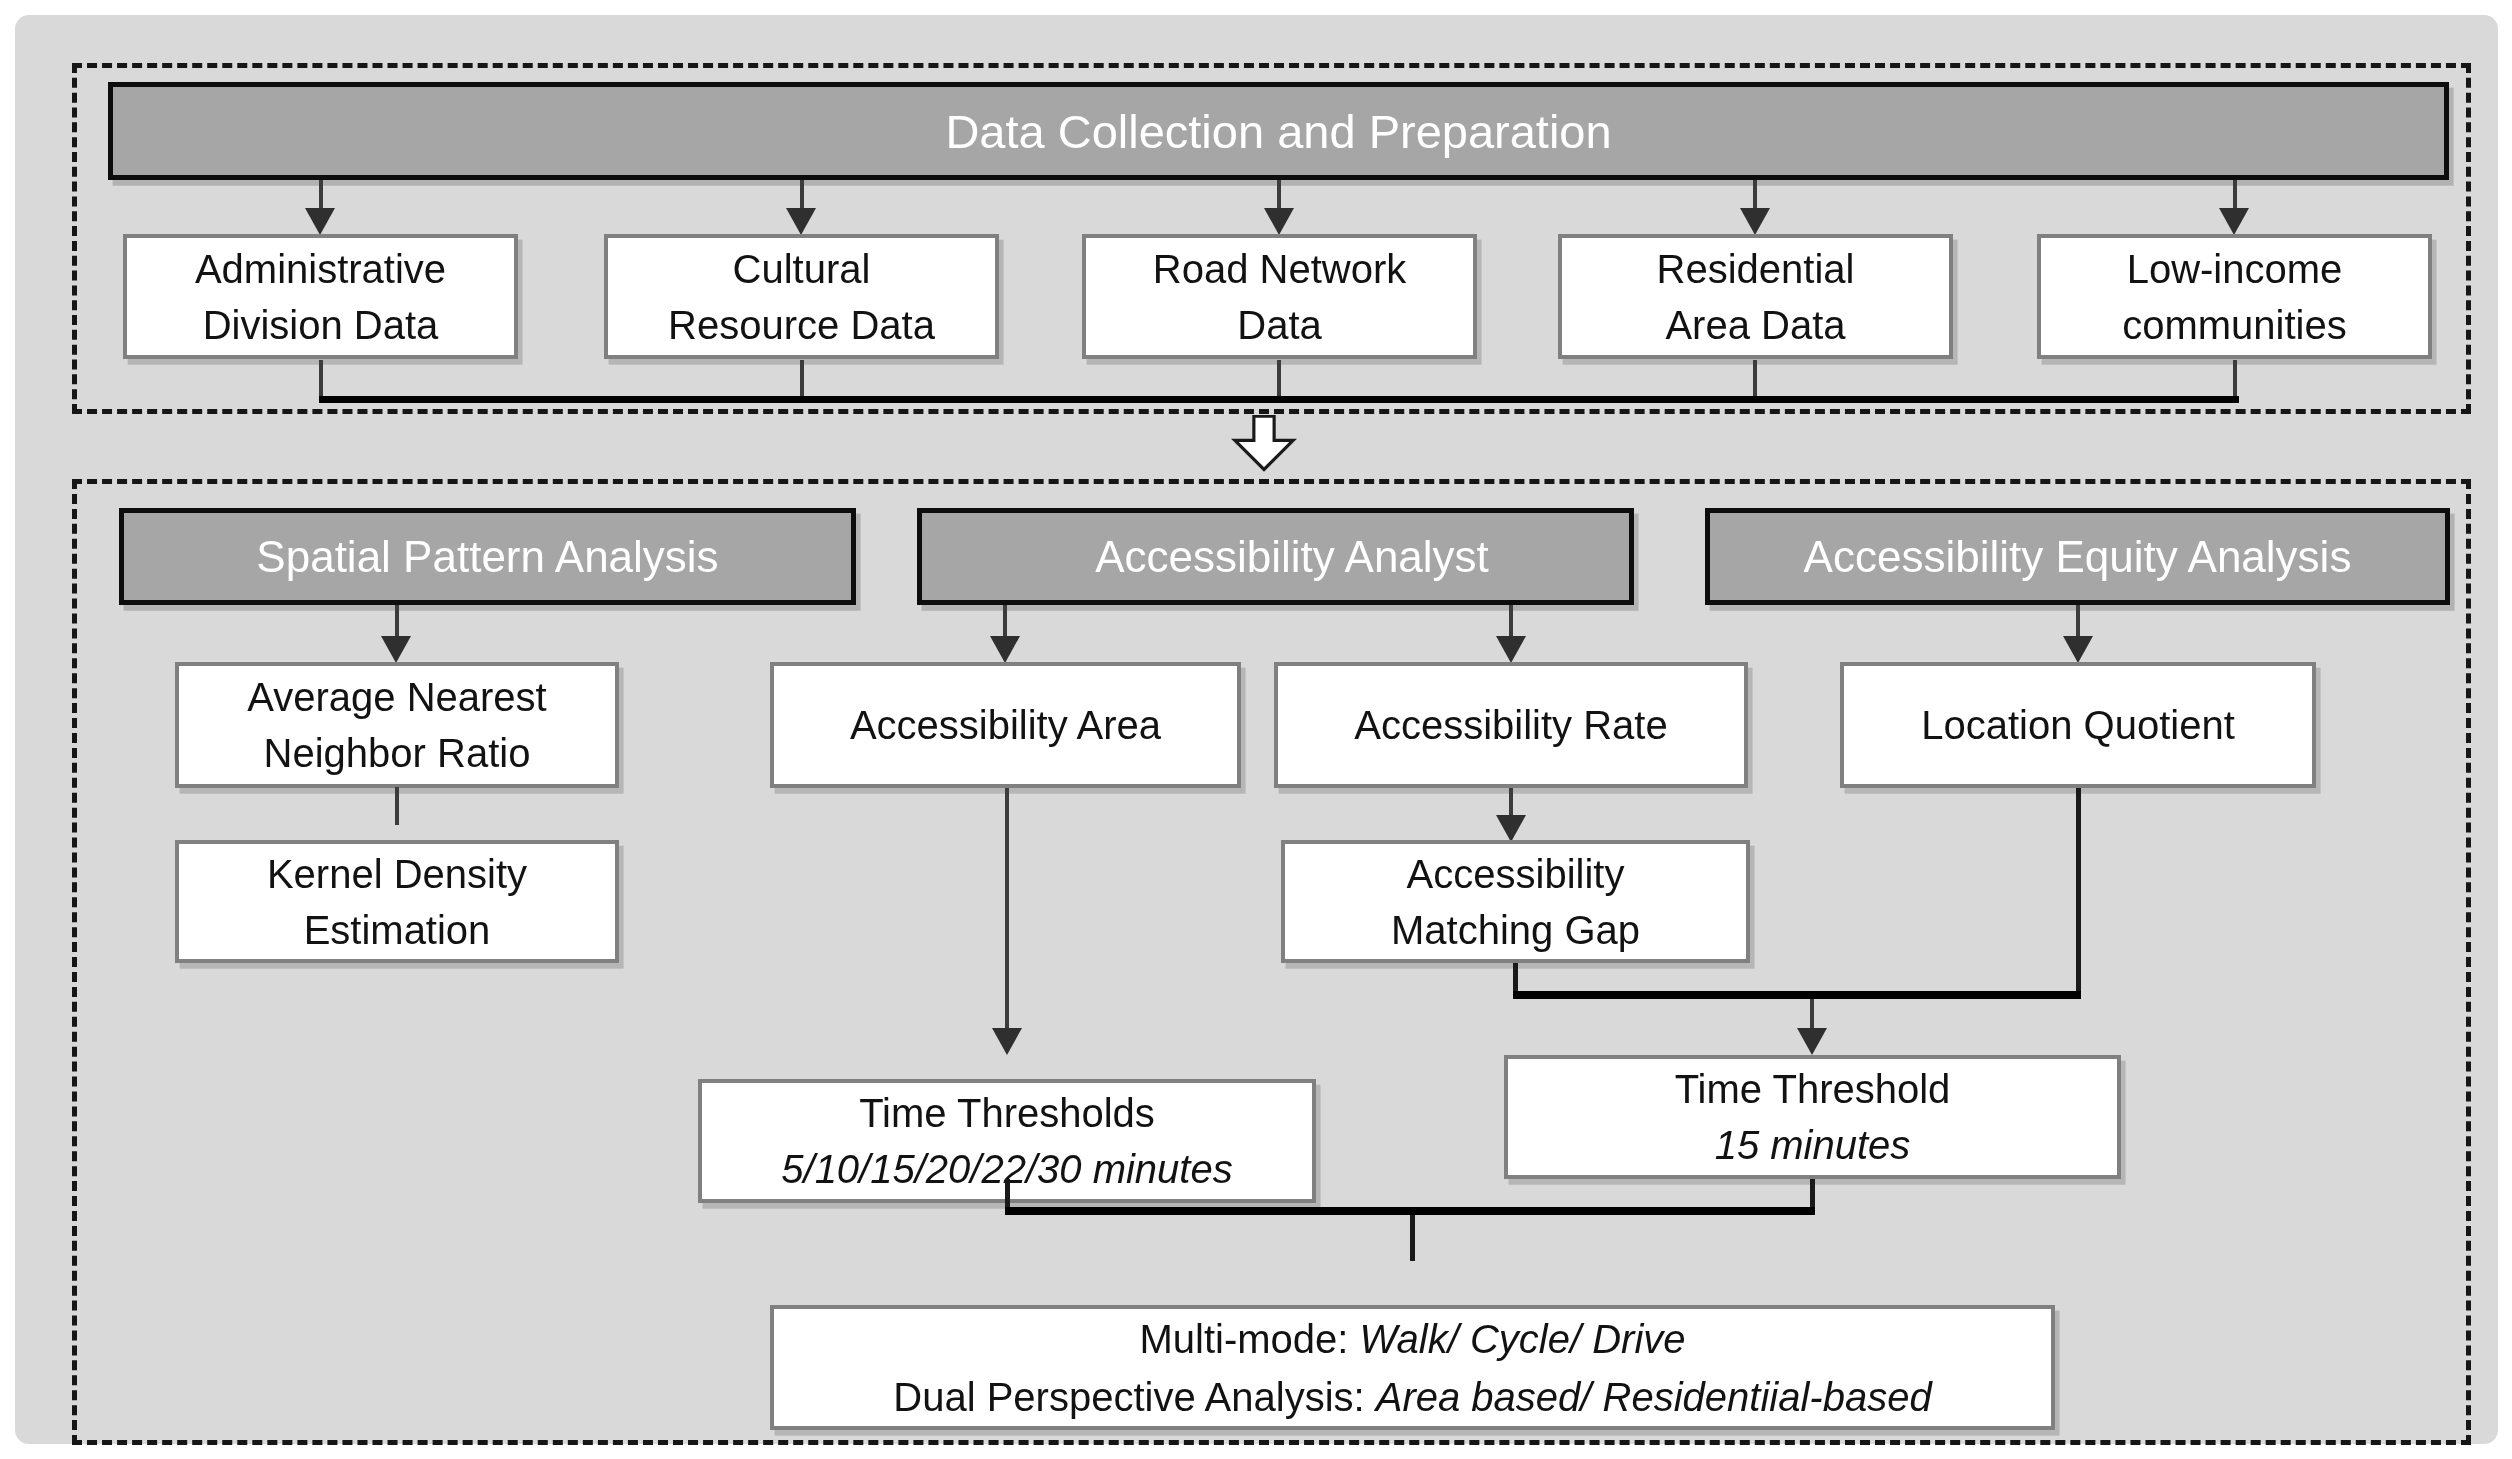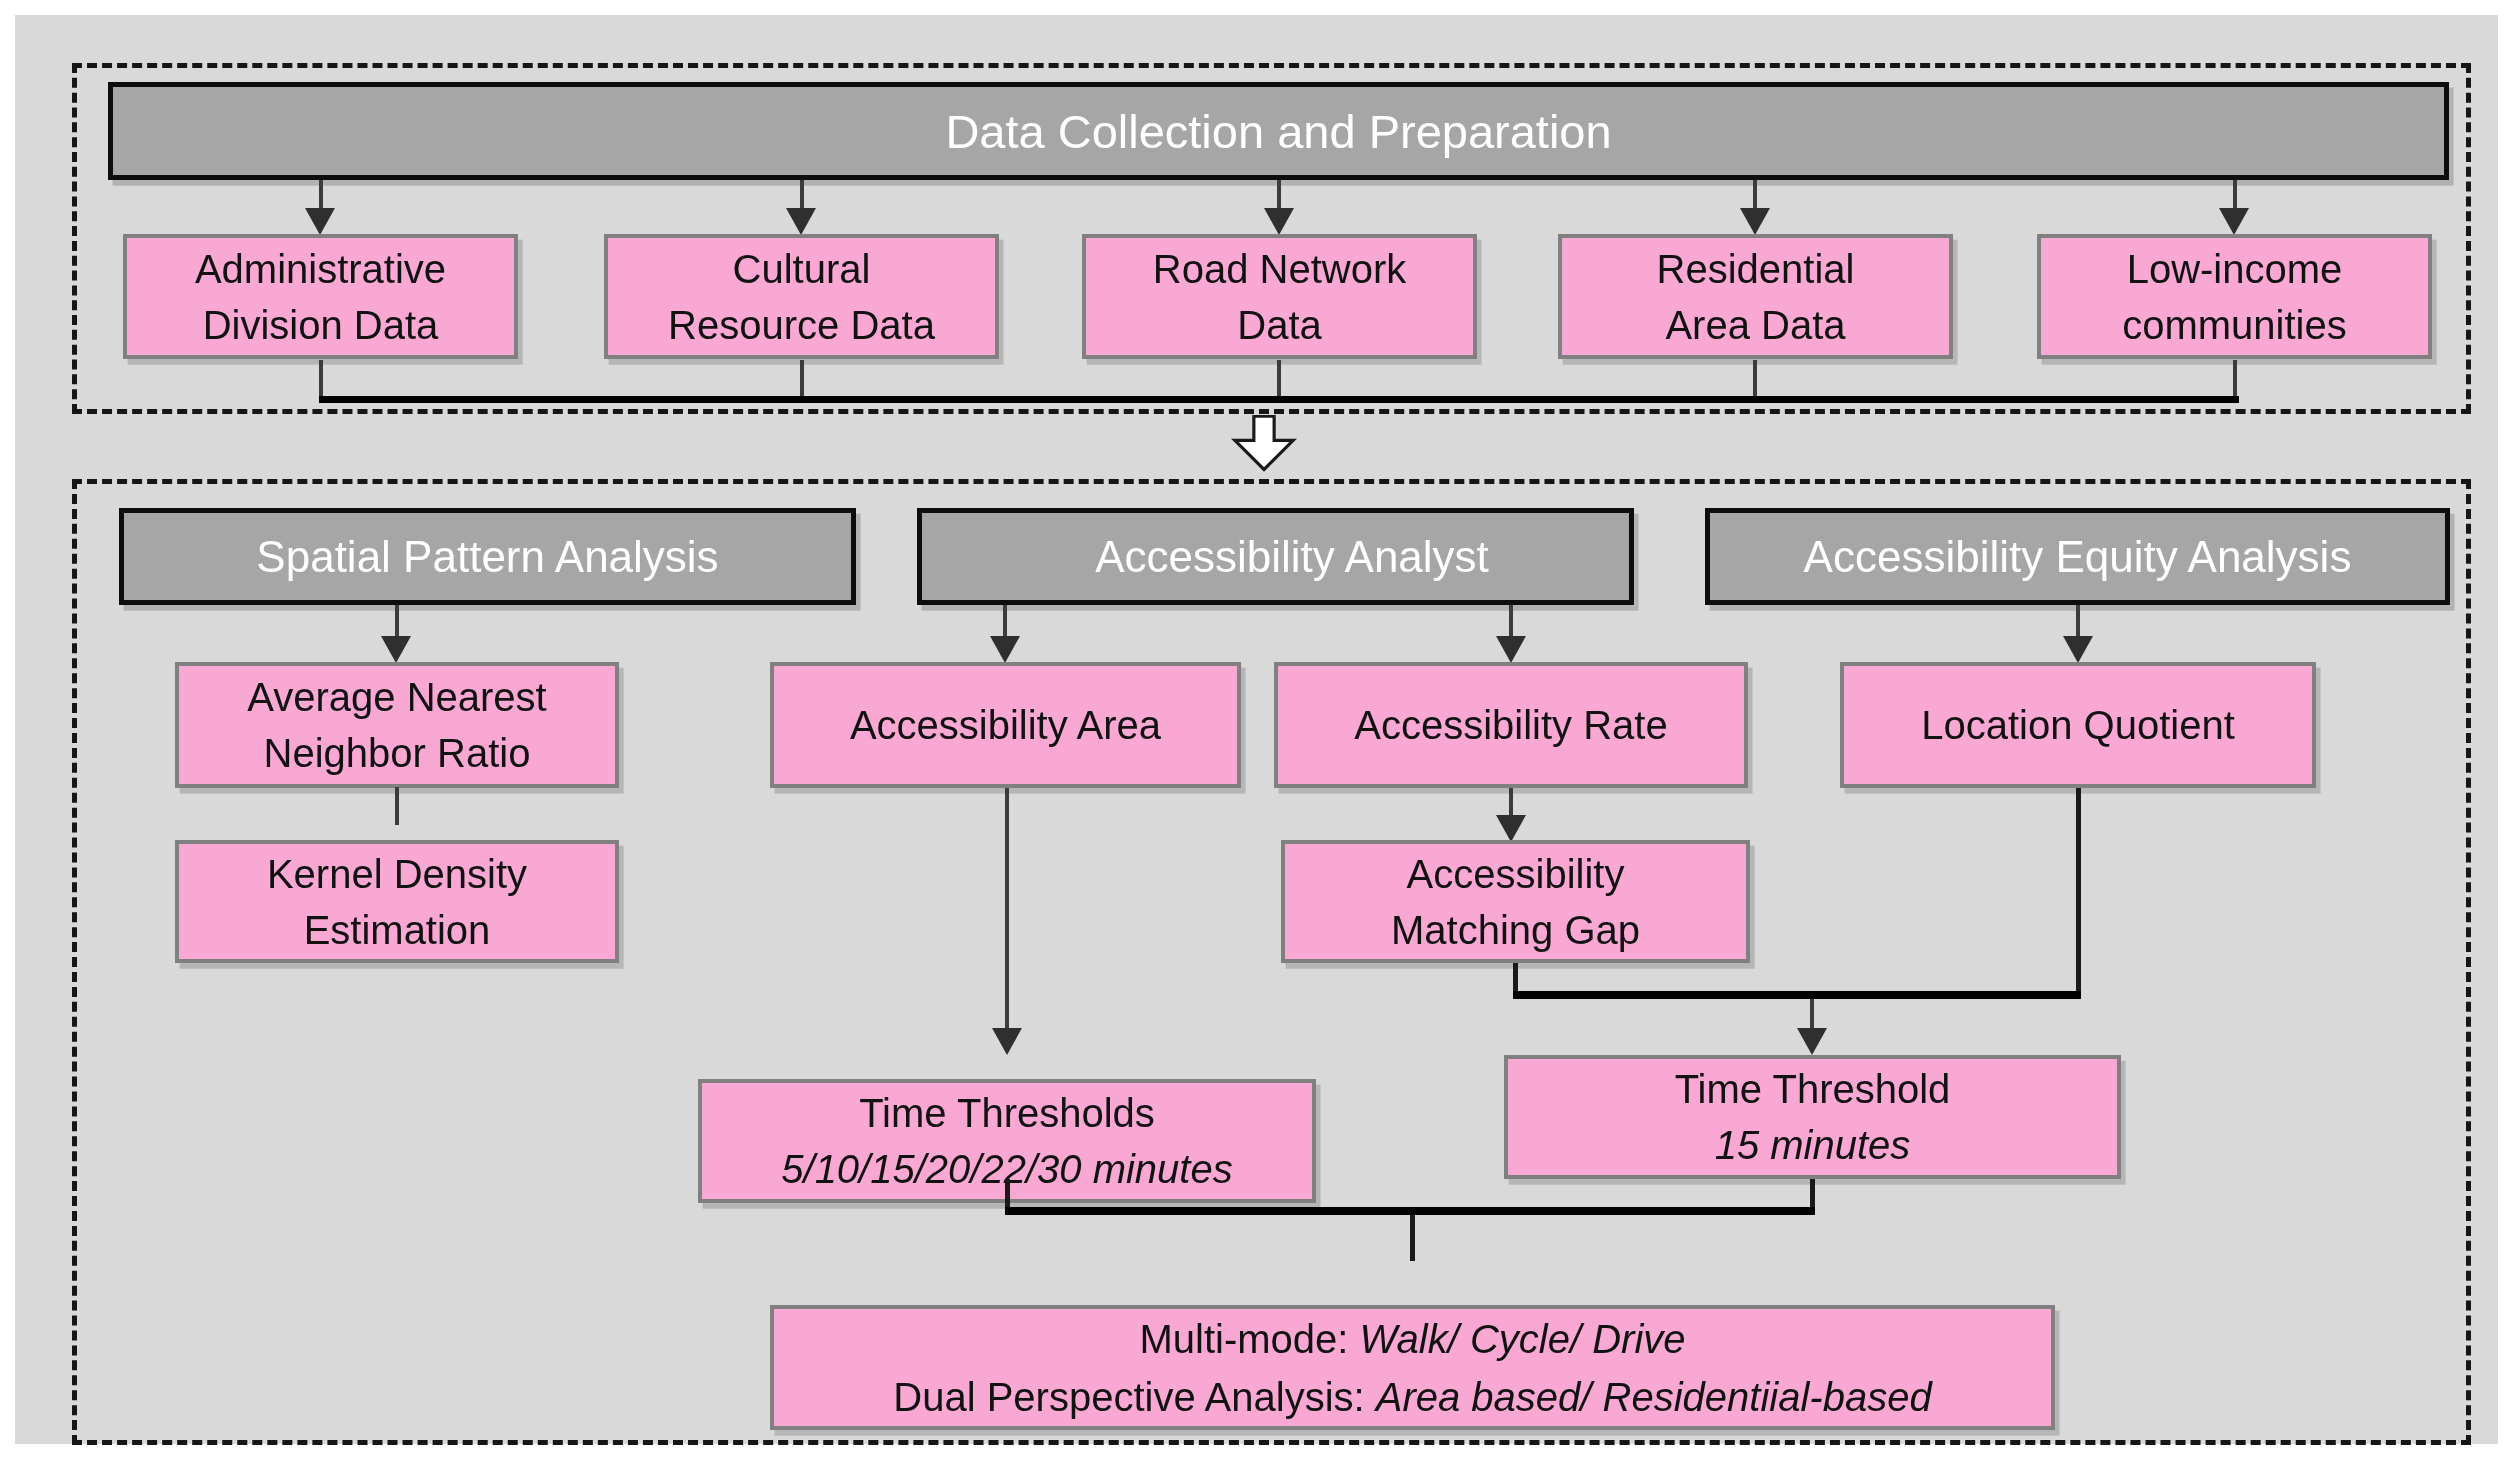--- a/index.html
+++ b/index.html
@@ -1,26 +1,26 @@
 <!DOCTYPE html>
 <html style="font-size:9px"><head>
 <meta charset="utf-8">
 <style>
   html,body{margin:0;padding:0;background:#ffffff;}
   #stage{position:relative;width:2512px;height:1459px;background:#ffffff;
          font-family:"Liberation Sans","DejaVu Sans",sans-serif;overflow:hidden;}
   #panel{position:absolute;left:15px;top:15px;width:2483px;height:1429px;
-         background:#d9d9d9;border-radius:0;}
+         background:#d9d9d9;border-radius:14px;}
   .dashed{position:absolute;border:5.7px dashed #161616;box-sizing:border-box;}
   .hdr{position:absolute;box-sizing:border-box;background:#a6a6a6;border:5.7px solid #0d0d0d;
        color:#ffffff;display:flex;align-items:center;justify-content:center;
        box-shadow:4.6px 5.7px 0 rgba(120,120,120,.40);}
   .hdr1{font-size:47px;}
   .hdr2{font-size:44px;align-items:center;}
-  .wbox{position:absolute;box-sizing:border-box;background:#f9a8d4;border:4px solid #808080;
+  .wbox{position:absolute;box-sizing:border-box;background:#ffffff;border:4px solid #808080;
         color:#121212;display:flex;flex-direction:column;align-items:center;justify-content:center;
         text-align:center;font-size:40px;line-height:56px;white-space:pre-line;
         box-shadow:4.6px 5.7px 0 rgba(125,125,125,.38);}
   .vline{position:absolute;width:4px;background:#3c3c3c;}
   .vthick{position:absolute;width:4.6px;background:#1a1a1a;}
   .hthick{position:absolute;height:8px;background:#000000;}
   .ahead{position:absolute;width:0;height:0;border-left:15.4px solid transparent;
          border-right:15.4px solid transparent;border-top:27px solid #2f2f2f;}
   .it{font-style:italic;}
   .tbox-line{display:block;}

